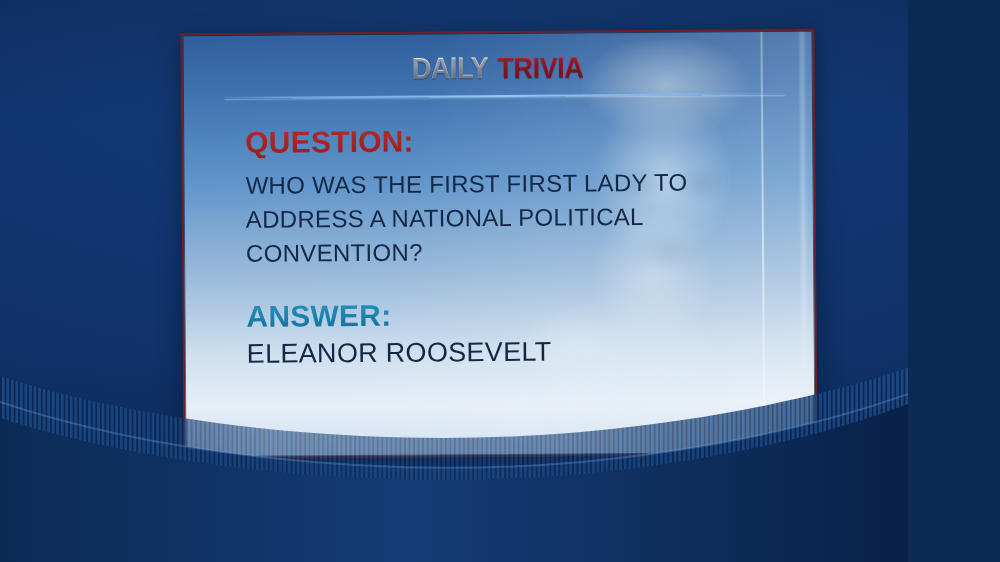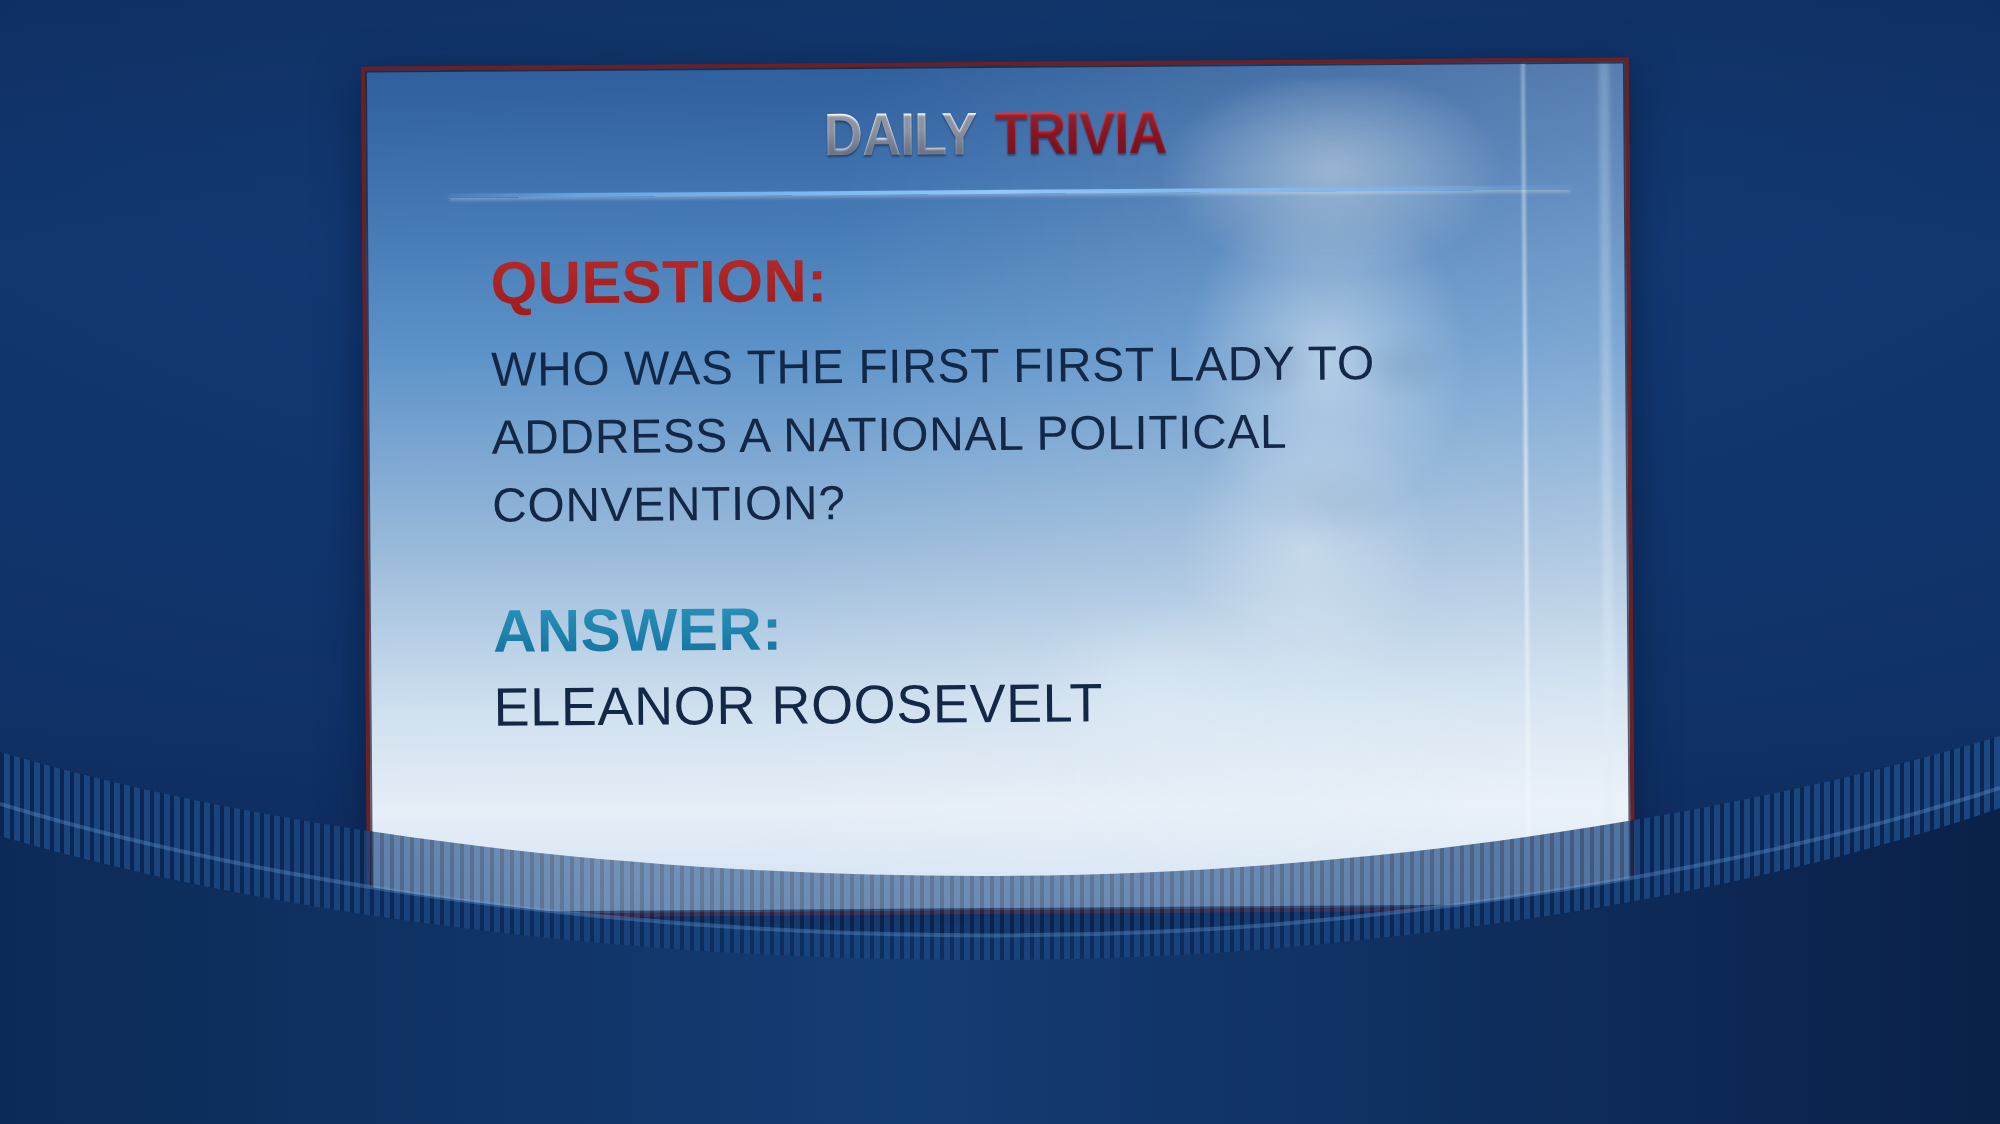--- a/index.html
+++ b/index.html
@@ -3,21 +3,21 @@
 <meta charset="utf-8">
 <title>Daily Trivia</title>
 <style>
   html, body {
     margin: 0;
     padding: 0;
     background: #0d2a55;
   }
   #stage {
     position: relative;
-    width: 1000px;
+    width: 908px;
     height: 562px;
     overflow: hidden;
     font-family: "Liberation Sans", sans-serif;
     background: #123767;
   }
 
   
   .backdrop {
     position: absolute;
     inset: 0;

